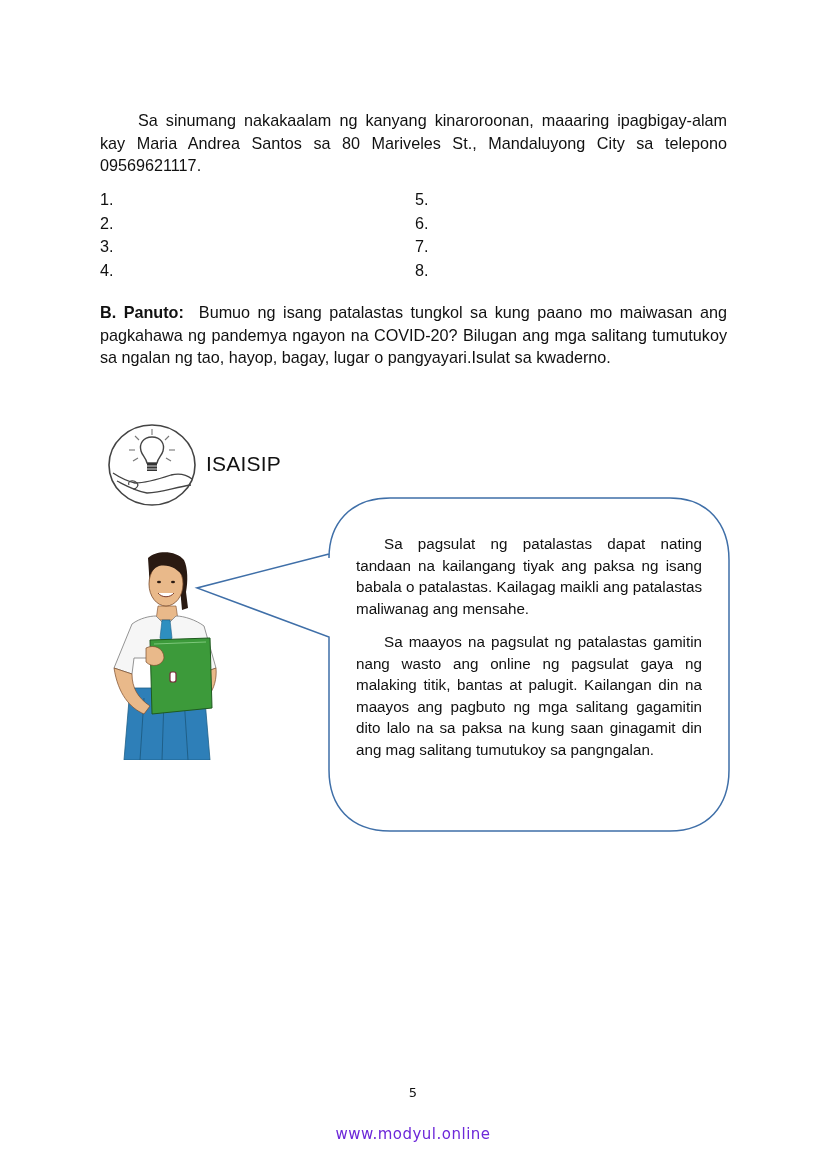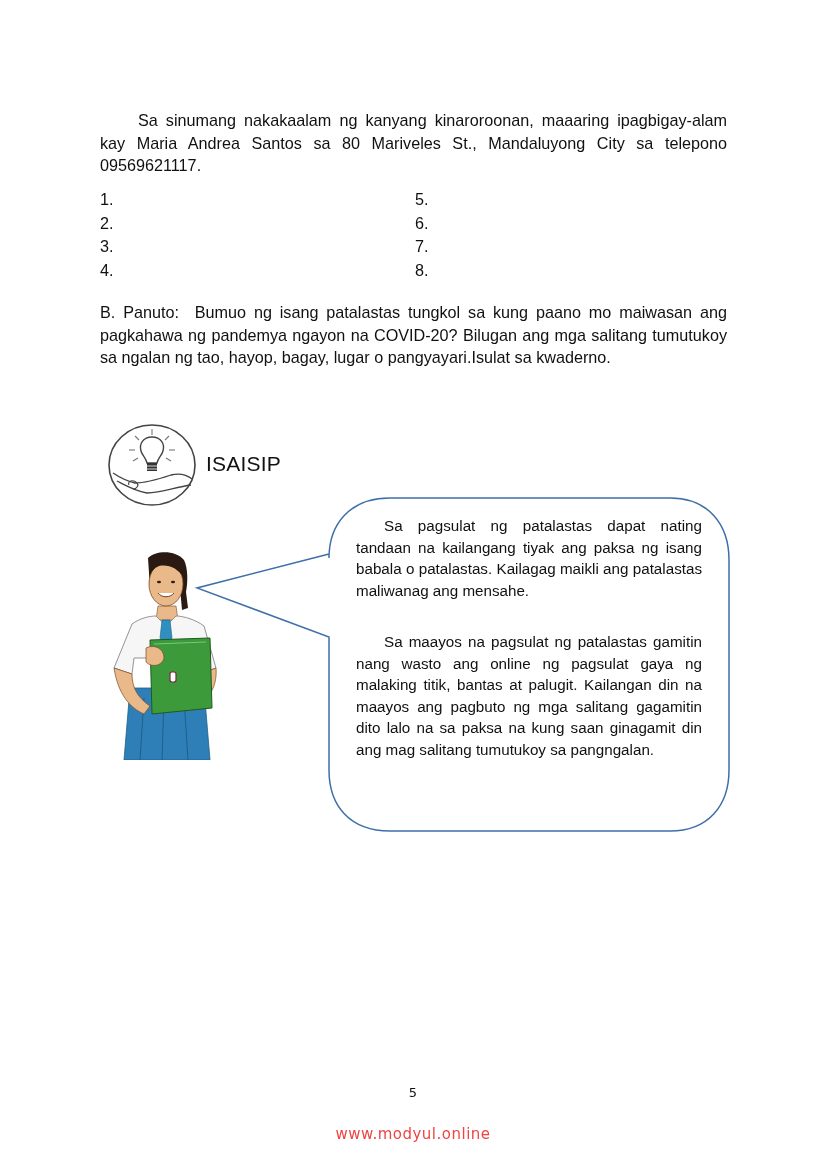--- a/index.html
+++ b/index.html
@@ -3,32 +3,32 @@
   <meta charset="utf-8">
   <style>
     html, body { margin: 0; padding: 0; background: #ffffff; }
     body { width: 826px; height: 1169px; position: relative; overflow: hidden;
       font-family: "Liberation Sans", sans-serif; color: #111; }
     .para { position: absolute; left: 100px; width: 627px; font-size: 16.2px; line-height: 22.5px;
       text-align: justify; margin: 0; }
     .indent { text-indent: 38px; }
     .list-col { position: absolute; font-size: 16.2px; line-height: 23.5px; }
     .list-col div { height: 23.5px; }
-    .bold { font-weight: normal; }
+    .bold { font-weight: bold; }
     .isaisip-icon { position: absolute; left: 107px; top: 423px; width: 90px; height: 84px; }
     .isaisip-title { position: absolute; left: 206px; top: 452px; font-size: 21px; font-weight: normal;
       letter-spacing: 0.2px; }
     .bubble-svg { position: absolute; left: 0; top: 0; width: 826px; height: 1169px; pointer-events: none; }
     .bubble-text { position: absolute; left: 356px; width: 346px; font-size: 15.2px; line-height: 21.6px;
       text-align: justify; margin: 0; }
     .student { position: absolute; left: 104px; top: 548px; width: 126px; height: 212px; }
     .page-number { position: absolute; left: 0; width: 826px; top: 1085px; text-align: center;
       font-size: 13px; font-family: "DejaVu Sans", sans-serif; }
     .watermark { position: absolute; left: 0; width: 826px; top: 1125px; text-align: center;
-      font-size: 15px; color: #ef4444; font-family: "DejaVu Sans", sans-serif; letter-spacing: 0.5px; }
+      font-size: 15px; color: #6d28d9; font-family: "DejaVu Sans", sans-serif; letter-spacing: 0.5px; }
   </style>
 </head>
 <body>
 
 <p class="para indent" style="top:109px;">Sa sinumang nakakaalam ng kanyang kinaroroonan, maaaring ipagbigay-alam kay Maria Andrea Santos sa 80 Mariveles St., Mandaluyong City sa telepono 09569621117.</p>
 
 <div class="list-col" style="left:100px; top:188px;">
   <div>1.</div>
   <div>2.</div>
   <div>3.</div>
@@ -64,21 +64,21 @@
   <path d="M6 50 C12 54 20 58 28 60 C40 60 52 56 64 52 C72 50 80 52 85 56" fill="none" stroke="#444" stroke-width="1.3"></path>
   <path d="M10 58 C18 62 28 68 40 70 C55 70 68 64 84 62" fill="none" stroke="#444" stroke-width="1.3"></path>
   <path d="M22 62 C20 58 26 56 30 60 C32 62 30 66 26 66" fill="none" stroke="#444" stroke-width="1.1"></path>
 </svg>
 <div class="isaisip-title">ISAISIP</div>
 
 <svg class="bubble-svg" viewBox="0 0 826 1169">
   <path d="M329 554 L329 558 C329 524 350 498 390 498 L670 498 C708 498 729 524 729 560 L729 770 C729 806 708 831 670 831 L390 831 C350 831 329 806 329 770 L329 637 L197 588 Z" fill="#ffffff" stroke="#3F6FA8" stroke-width="1.5" stroke-linejoin="miter"></path>
 </svg>
 
-<p class="bubble-text indent" style="top:515px; text-indent:28px;">Sa pagsulat ng patalastas dapat nating tandaan na kailangang tiyak ang paksa ng isang babala o patalastas. Kailagag maikli ang patalastas maliwanag ang mensahe.</p>
+<p class="bubble-text indent" style="top:533px; text-indent:28px;">Sa pagsulat ng patalastas dapat nating tandaan na kailangang tiyak ang paksa ng isang babala o patalastas. Kailagag maikli ang patalastas maliwanag ang mensahe.</p>
 <p class="bubble-text indent" style="top:631px; text-indent:28px;">Sa maayos na pagsulat ng patalastas gamitin nang wasto ang online ng pagsulat gaya ng malaking titik, bantas at palugit. Kailangan din na maayos ang pagbuto ng mga salitang gagamitin dito lalo na sa paksa na kung saan ginagamit din ang mag salitang tumutukoy sa pangngalan.</p>
 
 <svg class="student" viewBox="0 0 126 212">
 
   <path d="M44 10 C52 2 72 2 80 12 C84 20 84 34 82 44 L84 60 L78 62 L76 40 L46 40 Z" fill="#2a1a12"></path>
 
   <path d="M54 58 L72 58 L74 72 L52 72 Z" fill="#E9B98A" stroke="#7a4a2a" stroke-width="0.6"></path>
 
   <ellipse cx="62" cy="36" rx="17" ry="22" fill="#E9B98A" stroke="#7a4a2a" stroke-width="0.8"></ellipse>
 

